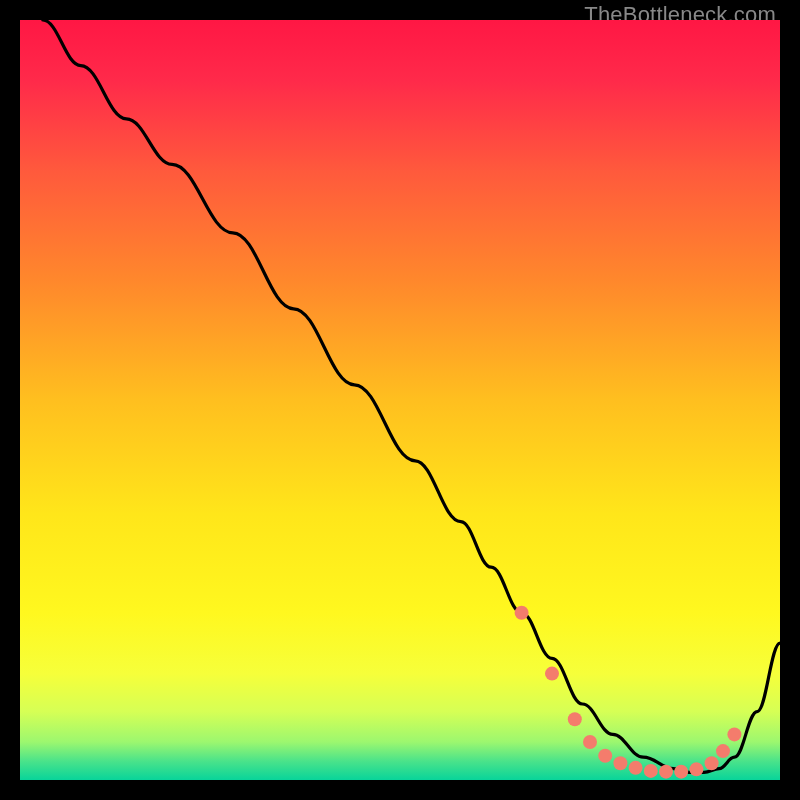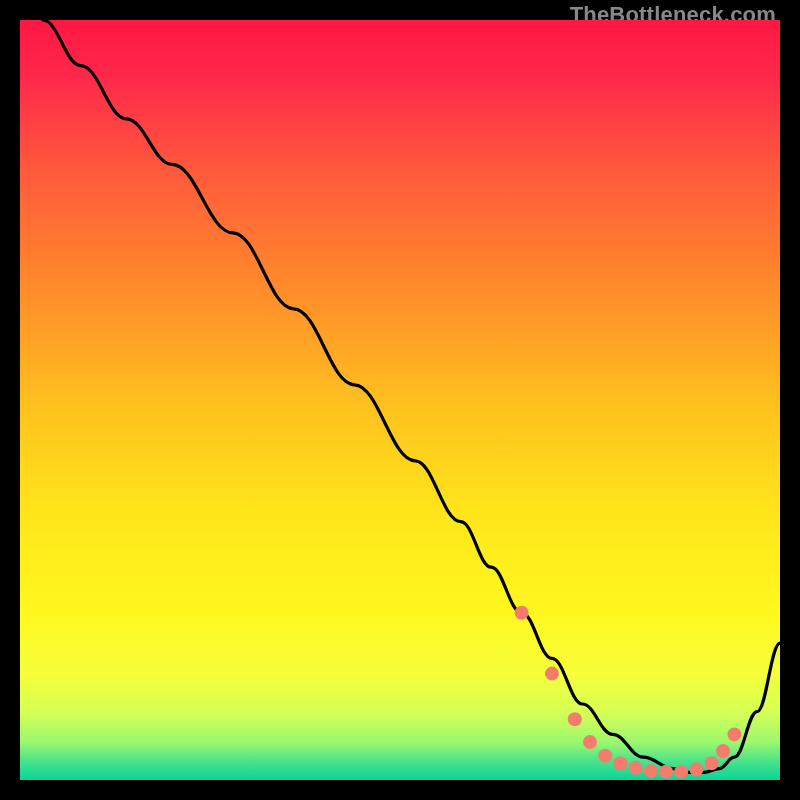--- a/index.html
+++ b/index.html
@@ -25,21 +25,21 @@
     top: 0;
     width: 760px;
     height: 760px;
   }
   .watermark {
     position: absolute;
     top: 2px;
     right: 24px;
     color: #888;
     font-size: 22px;
-    font-weight: 700;
+    font-weight: 400;
     letter-spacing: 0.2px;
   }
   svg { display: block; }
 </style>
 </head>
 <body>
 
 <div class="watermark">TheBottleneck.com</div>
 
 <div class="frame">

